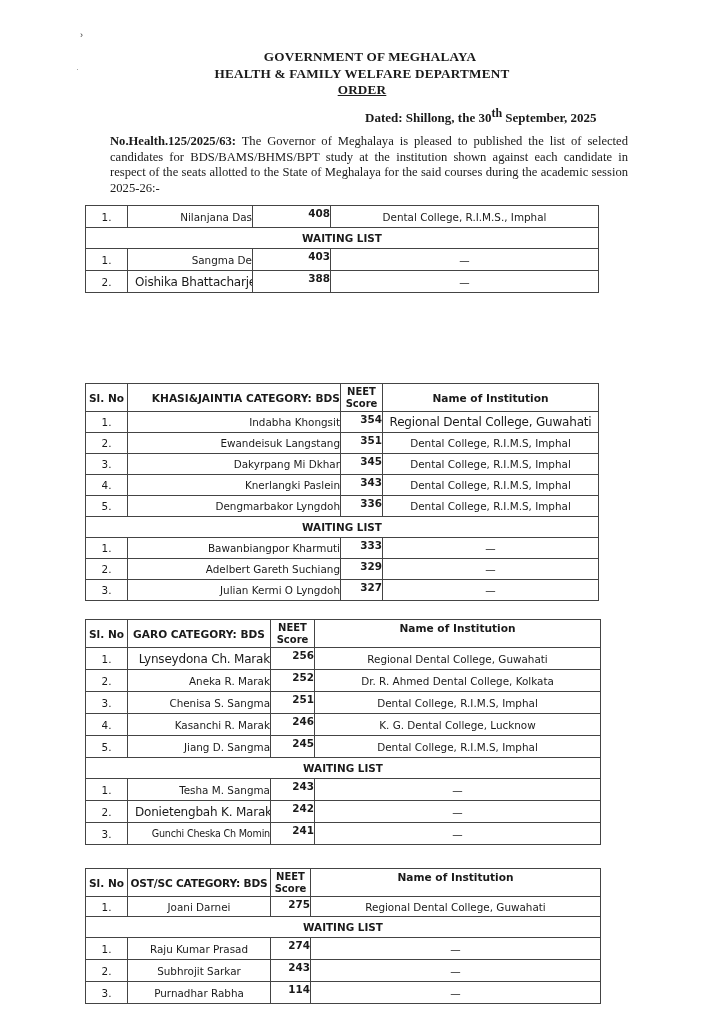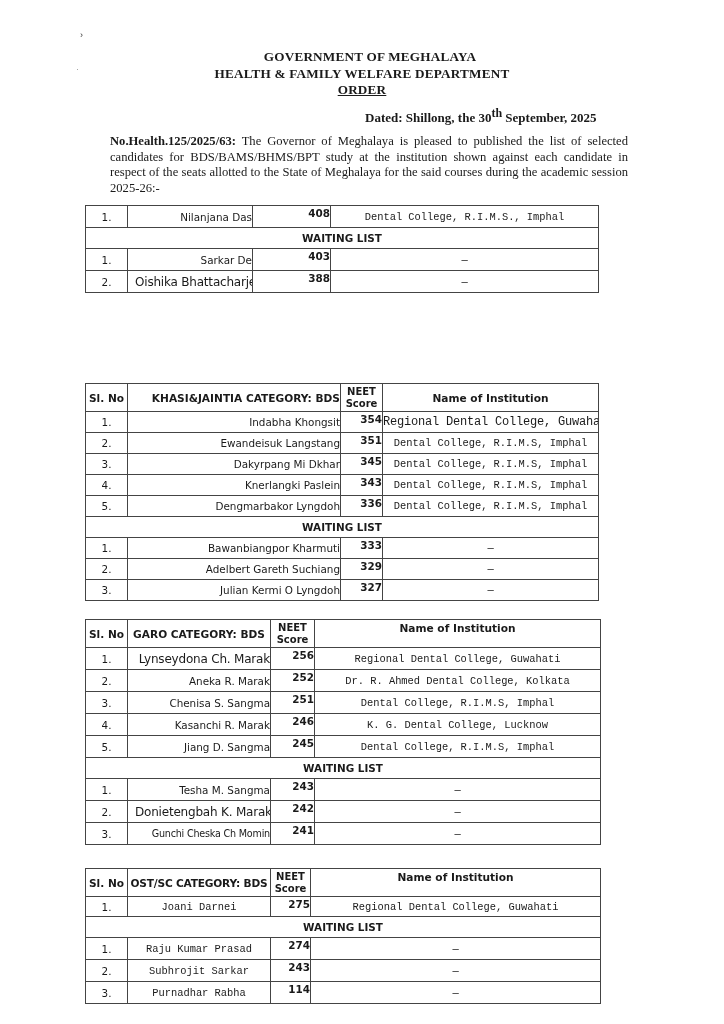--- a/index.html
+++ b/index.html
@@ -17,21 +17,21 @@
   .dated sup { font-size: 12px; }
   .para { position: absolute; top: 134px; left: 110px; width: 518px; font-family: "Liberation Serif", serif; font-size: 12.6px; line-height: 15.5px; text-align: justify; }
   .para b { font-weight: bold; margin-top: 12px; }
 
   table.t { position: absolute; left: 85px; border-collapse: collapse; font-family: "DejaVu Sans", sans-serif; font-size: 10.4px; table-layout: fixed; }
   table.t td, table.t th { border: 1.2px solid #444; padding: 0; overflow: hidden; white-space: nowrap; }
   table.t th { font-weight: bold; font-size: 10.6px; line-height: 12px; }
   .sl { text-align: center; }
   .nm { text-align: right; padding-left: 7px !important; }
   .sc { text-align: right; vertical-align: top; padding-top: 1px !important; font-weight: bold; }
-  .in { text-align: center; font-family: Liberation Mono, monospace; }
+  .in { text-align: center; }
   .wl { text-align: center; font-weight: bold; }
   .narrow { font-size: 12px; letter-spacing: -0.2px; }
 </style>
 </head>
 <body>
 
 <span class="mark" style="left:80px;top:30px;">›</span>
 <span class="mark" style="left:76px;top:64px;color:#999;">·</span>
 
 <div class="hdr l1">GOVERNMENT OF MEGHALAYA</div>
@@ -54,21 +54,21 @@
     <td class="sl">1.</td>
     <td class="nm">Nilanjana Das</td>
     <td class="sc">408</td>
     <td class="in">Dental College, R.I.M.S., Imphal</td>
   </tr>
   <tr style="height:21px">
         <td colspan="4" class="wl">WAITING LIST</td>
       </tr>
   <tr style="height:22px">
     <td class="sl">1.</td>
-    <td class="nm">Sarkar De</td>
+    <td class="nm">Sangma De</td>
     <td class="sc">403</td>
     <td class="in">—</td>
   </tr>
   <tr style="height:22px">
     <td class="sl">2.</td>
     <td class="nm narrow">Oishika Bhattacharjee</td>
     <td class="sc">388</td>
     <td class="in">—</td>
   </tr>
 </tbody>

